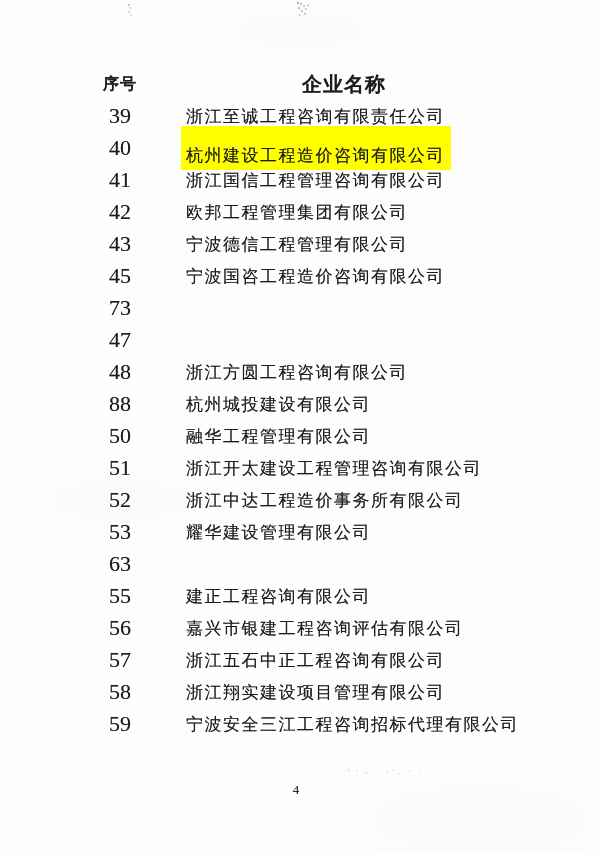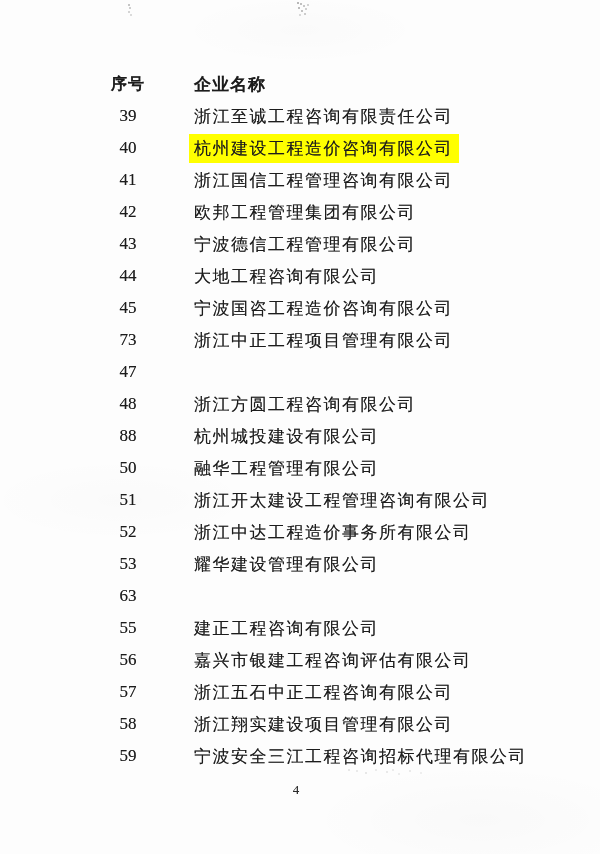--- a/index.html
+++ b/index.html
@@ -17,56 +17,56 @@
       radial-gradient(ellipse 180px 50px at 300px 30px, rgba(0,0,0,0.012), transparent 70%),
       radial-gradient(ellipse 200px 60px at 120px 500px, rgba(0,0,0,0.012), transparent 70%),
       radial-gradient(ellipse 250px 80px at 480px 820px, rgba(0,0,0,0.015), transparent 70%);
     font-family: "Liberation Serif", "DejaVu Serif", serif;
     color: #1c1c1c;
   }
 
   
   .doc-table {
     position: absolute;
-    left: 93px;
+    left: 85px;
     top: 68px;
   }
   .row {
     display: flex;
     align-items: center;
     height: 32px;
     white-space: nowrap;
   }
   .cell-index {
     width: 70px;
     text-align: center;
-    font-size: 17px;
+    font-size: 22px;
     text-shadow: 0 0 0.5px rgba(30,30,30,0.55);
   }
   .cell-name {
     margin-left: 31px;
     font-size: 17px;
     letter-spacing: 1.5px;
     text-shadow: 0 0 0.5px rgba(30,30,30,0.55);
   }
   .header-row .cell-index {
     font-weight: bold;
     font-size: 16px;
     letter-spacing: 1px;
   }
   .header-row .cell-name {
     width: 200px;
-    text-align: left;
+    text-align: right;
     font-weight: bold;
-    font-size: 17px;
+    font-size: 20px;
     letter-spacing: 1px;
   }
   .cell-name.highlighted {
     margin-left: 26px;
-    padding: 3px 6px 3px 5px;
+    padding: 18px 6px 3px 5px;
   }
 
   
   .page-num {
     position: absolute;
     top: 782px;
     left: 0;
     width: 592px;
     text-align: center;
     font-size: 13px;
@@ -138,33 +138,28 @@
   <div class="row">
     <span class="cell-index">42</span>
     <span class="cell-name">欧邦工程管理集团有限公司</span>
   </div>
 
   <div class="row">
     <span class="cell-index">43</span>
     <span class="cell-name">宁波德信工程管理有限公司</span>
   </div>
 
-  <div class="row">
-    <span class="cell-index">44</span>
-    <span class="cell-name">大地工程咨询有限公司</span>
-  </div>
 
   <div class="row">
     <span class="cell-index">45</span>
     <span class="cell-name">宁波国咨工程造价咨询有限公司</span>
   </div>
 
   <div class="row">
     <span class="cell-index">73</span>
-    <span class="cell-name">浙江中正工程项目管理有限公司</span>
   </div>
 
   <div class="row">
     <span class="cell-index">47</span>
   </div>
 
   <div class="row">
     <span class="cell-index">48</span>
     <span class="cell-name">浙江方圆工程咨询有限公司</span>
   </div>

